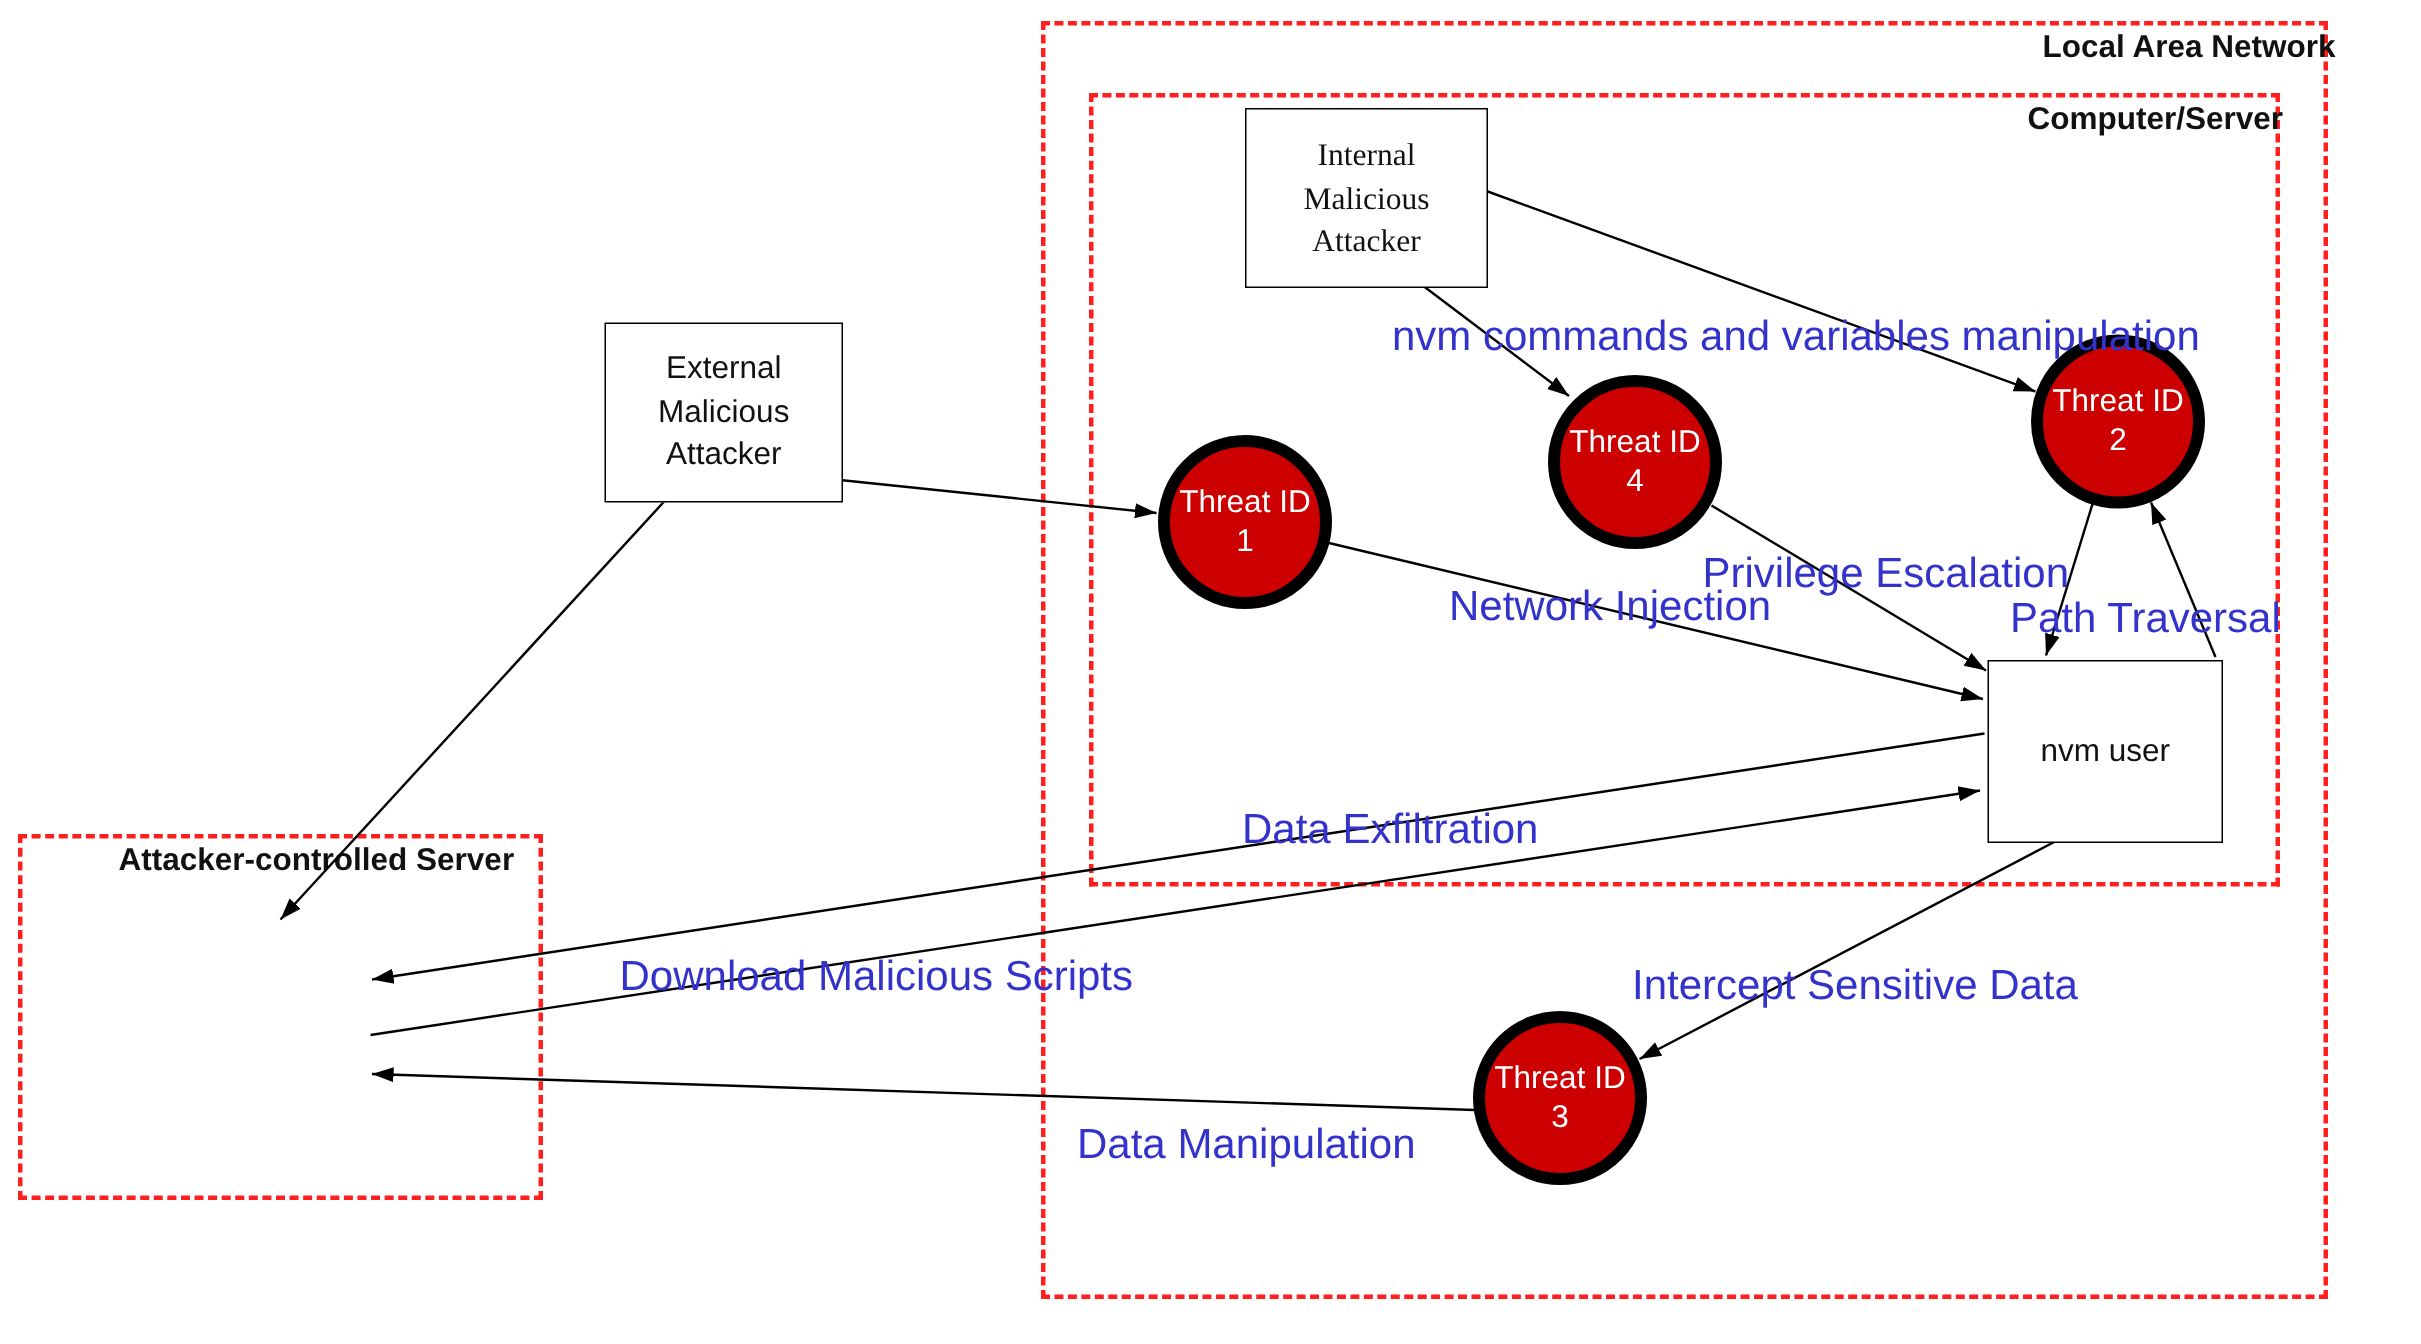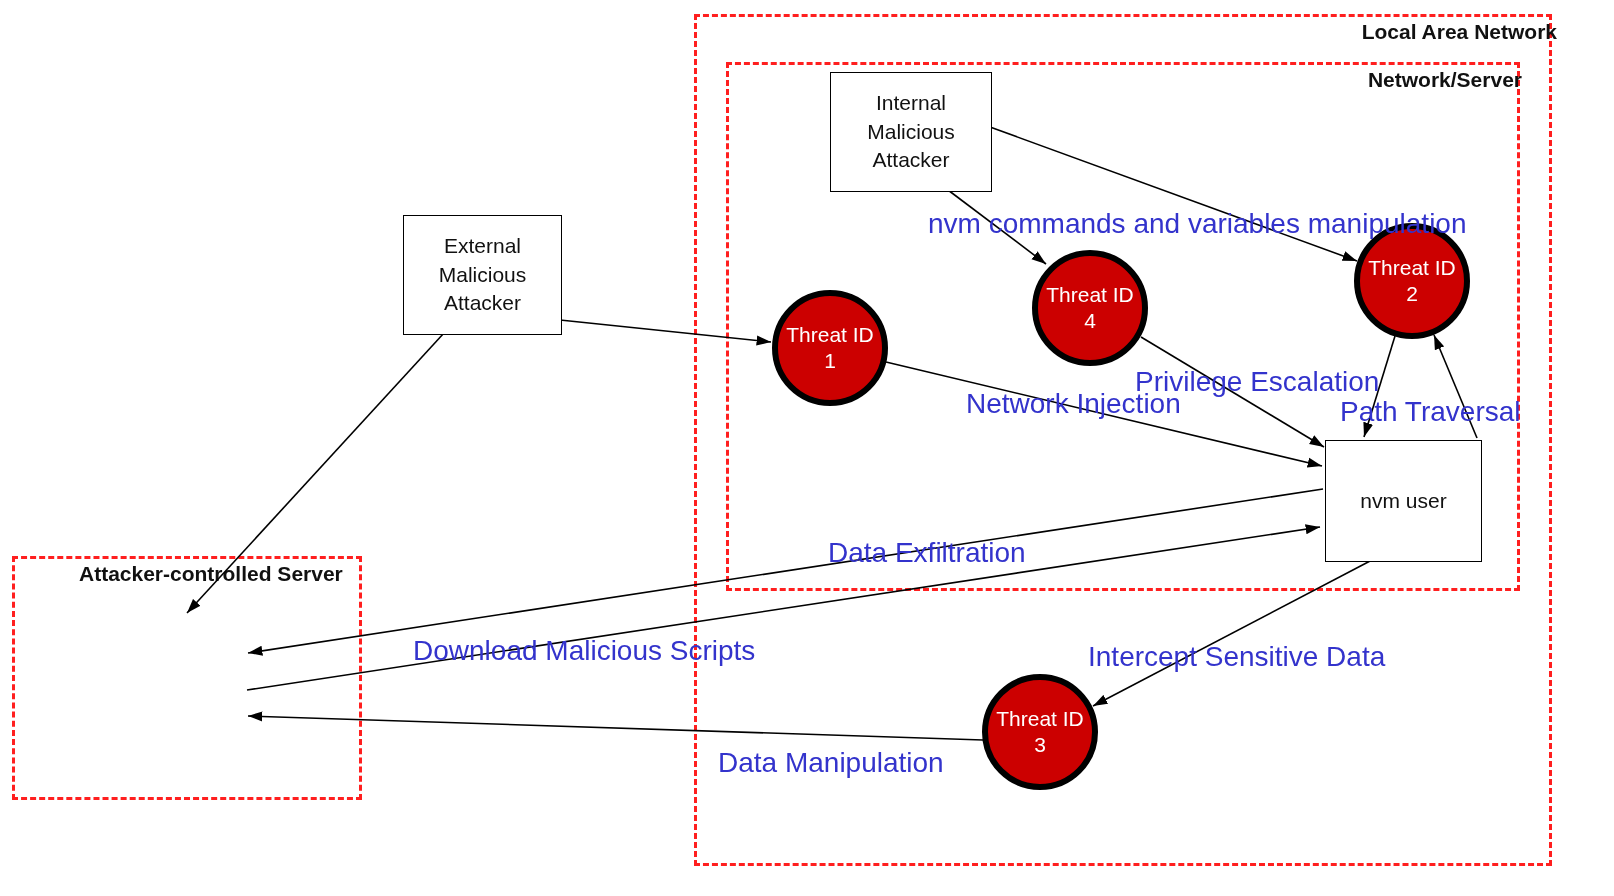--- a/index.html
+++ b/index.html
@@ -43,33 +43,33 @@
     border: 1.6px solid #000000;
     display: flex;
     align-items: center;
     justify-content: center;
     text-align: center;
     font-size: 21px;
     line-height: 1.35;
     color: #111111;
     white-space: pre-line;
   }
-  .n-internal { left: 830px;  top: 72px;  width: 160px; height: 118px; }
+  .n-internal { left: 830px;  top: 72px;  width: 160px; height: 118px; font-family: Liberation Serif, serif; }
   .n-external { left: 403px;  top: 215px; width: 157px; height: 118px; }
   .n-nvmuser  { left: 1325px; top: 440px; width: 155px; height: 120px; }
   .n-services { left: 125px;  top: 617px; width: 120px; height: 118px; }
 
   
   .threat {
     position: absolute;
     width: 116px;
     height: 116px;
     border-radius: 50%;
     background: #cc0000;
-    border: 6px solid #000000;
+    border: 8px solid #000000;
     color: #ffffff;
     display: flex;
     align-items: center;
     justify-content: center;
     text-align: center;
     font-size: 21px;
     line-height: 1.25;
     white-space: pre-line;
     box-sizing: border-box;
   }
@@ -97,21 +97,21 @@
 </head>
 <body>
 
 <div class="canvas">
 
   <div class="boundary b-lan"></div>
   <div class="boundary b-computer"></div>
   <div class="boundary b-attacker"></div>
 
   <div class="boundary-label bl-lan">Local Area Network</div>
-  <div class="boundary-label bl-computer">Network/Server</div>
+  <div class="boundary-label bl-computer">Computer/Server</div>
   <div class="boundary-label bl-attacker">Attacker-controlled Server</div>
 
   <svg class="edges" viewBox="0 0 1614 896">
     <defs>
       <marker id="arrow" viewBox="0 0 10 7" refX="10" refY="3.5" markerWidth="9" markerHeight="7" orient="auto-start-reverse">
         <path d="M0,0 L10,3.5 L0,7 Z" fill="#000000"></path>
       </marker>
     </defs>
     <line x1="948" y1="190" x2="1046" y2="264" marker-end="url(#arrow)"></line>
     <line x1="990" y1="127" x2="1357" y2="261" marker-end="url(#arrow)"></line>

